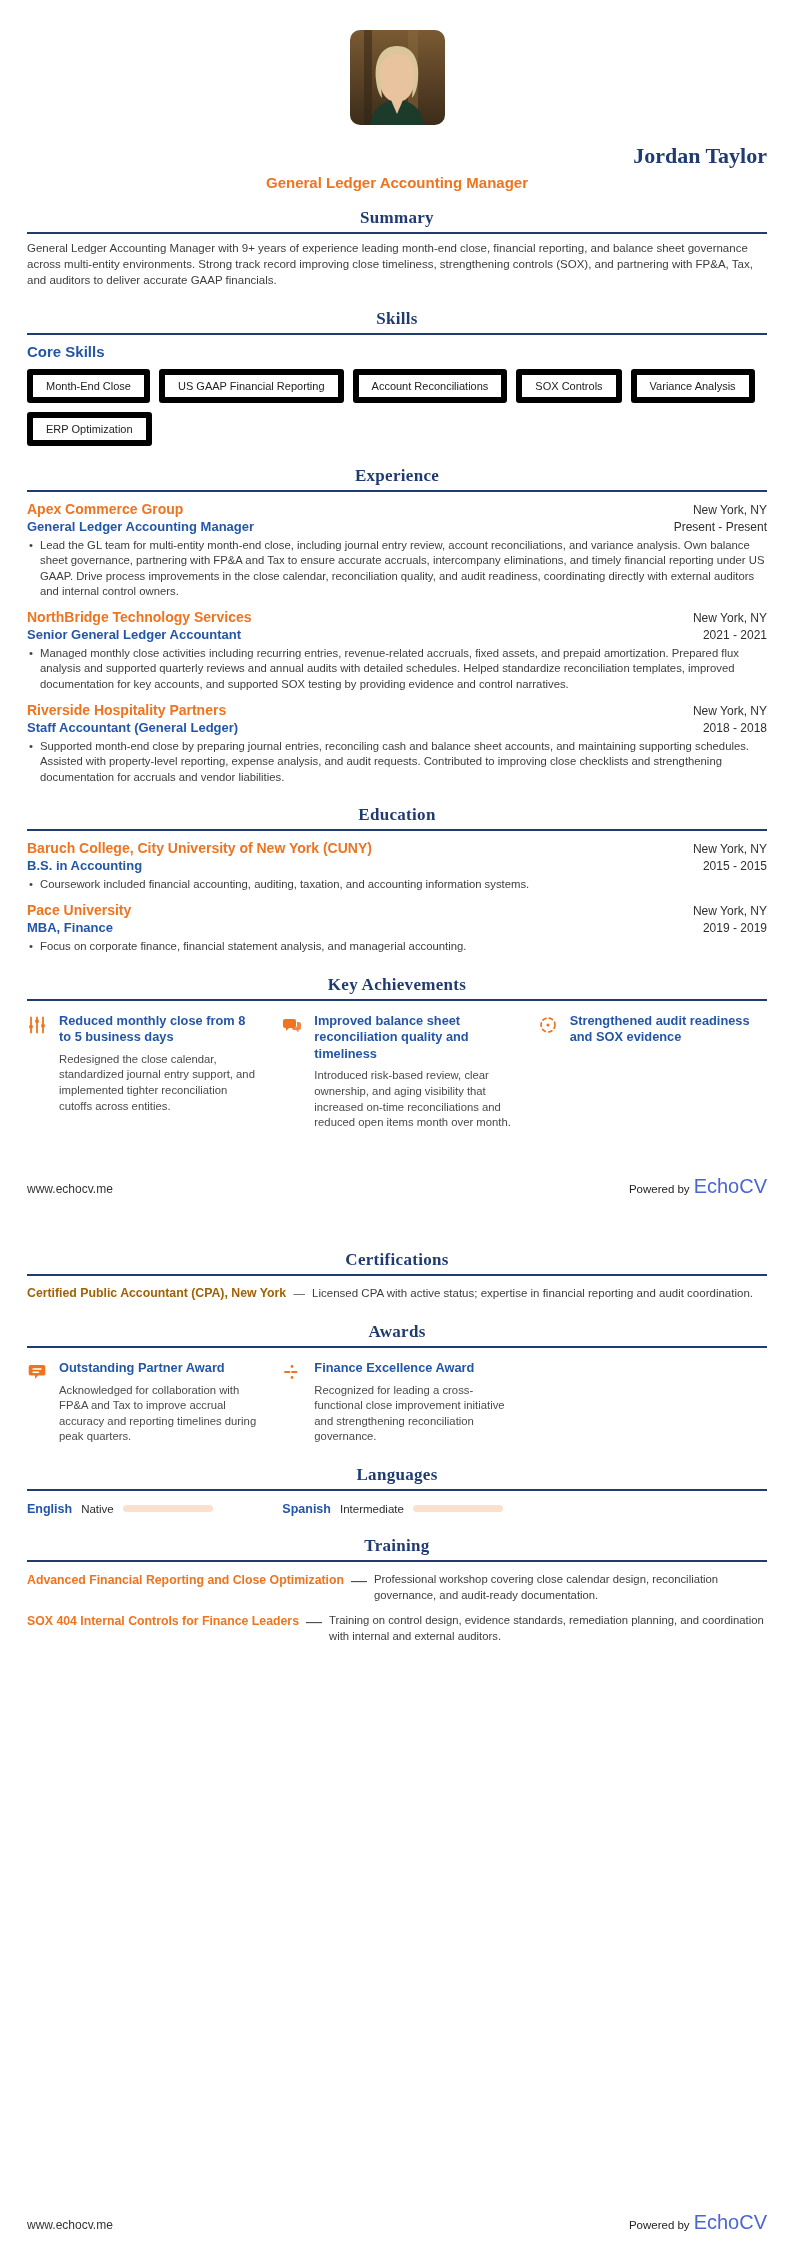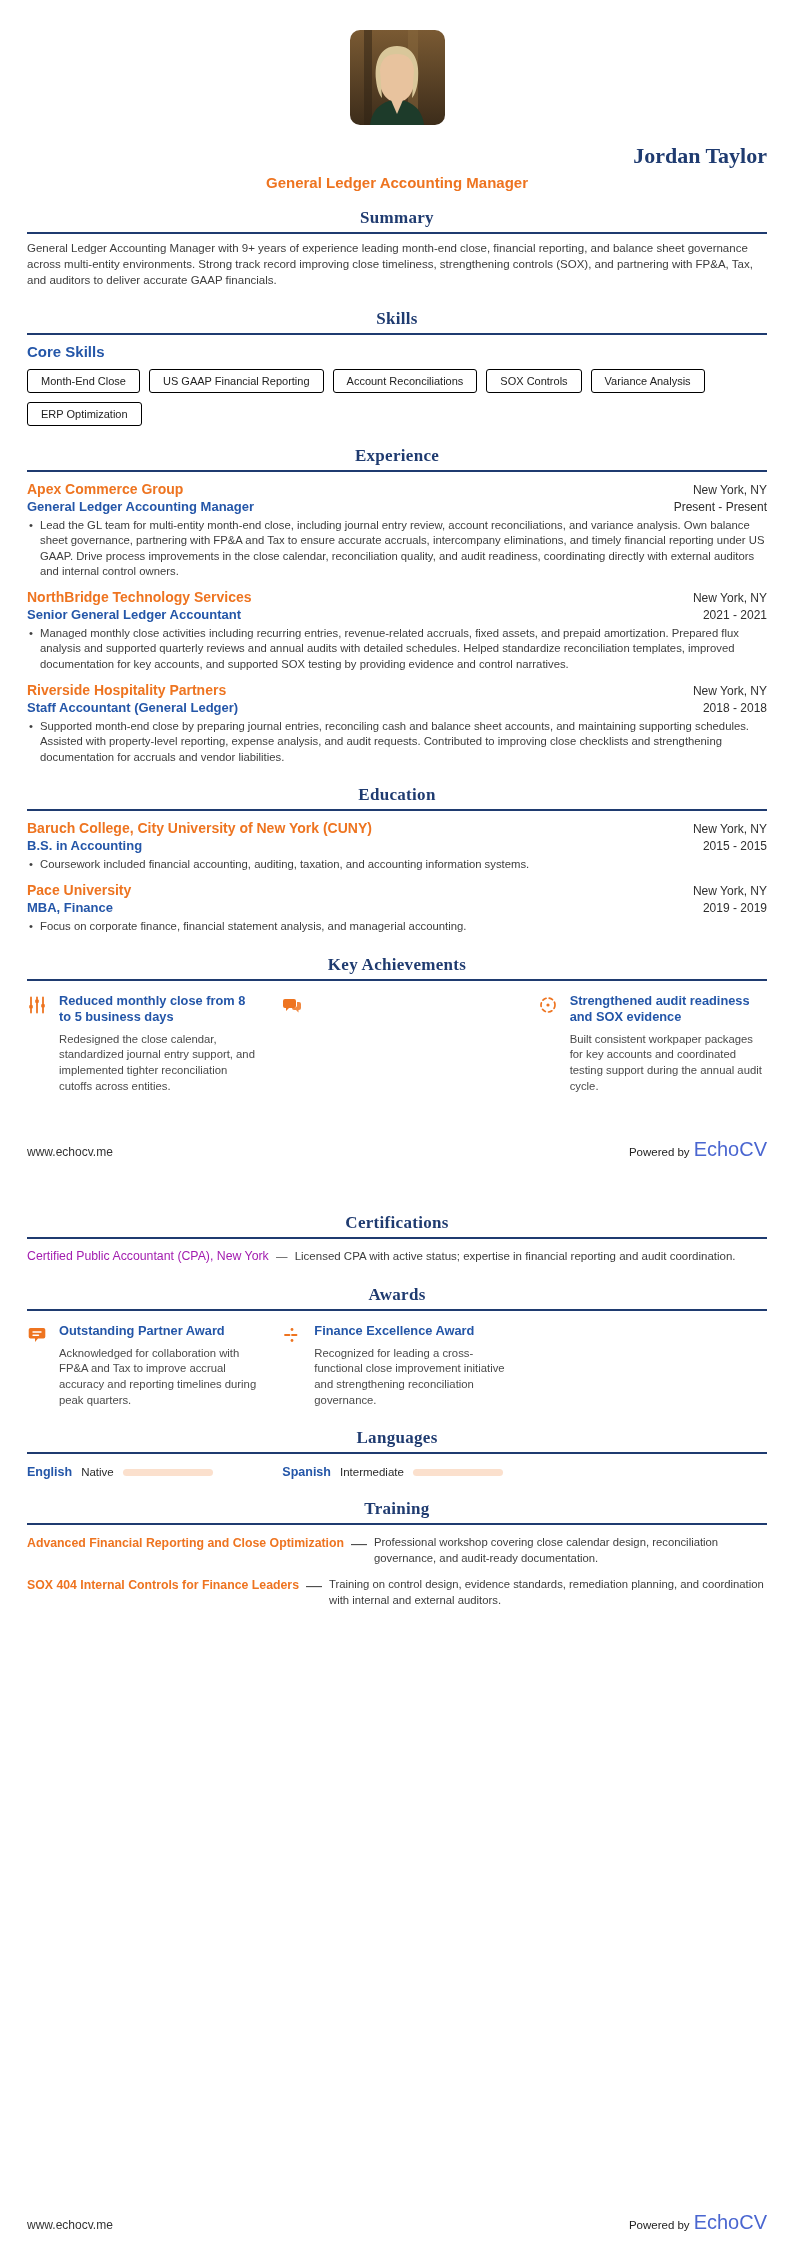--- a/index.html
+++ b/index.html
@@ -18,39 +18,39 @@
   .contact span.item { margin:0 4px; }
   .contact span.item + span.item::before { content:"•"; color:#777; margin-right:12px; font-size:10px; }
   
   .section { margin-top:20px; }
   .sec-h { font-family:"Liberation Serif", serif; font-size:17px; font-weight:bold; color:#1f3b70; text-align:center; letter-spacing:0.3px; }
   .sec-rule { height:2px; background:#1f3b70; margin-top:4px; }
   .para { font-size:11.5px; line-height:1.38; color:#3d3d3d; margin-top:7px; }
   
   .subhead { font-size:15px; color:#2456a8; font-weight:bold; margin-top:8px; }
   .chips { display:flex; flex-wrap:wrap; gap:9px; margin-top:9px; }
-  .chip { border:1px solid #000000; border-radius:3px; padding:5px 13px; font-size:11px; color:#222; background:#fff; }
+  .chip { border:6px solid #000000; border-radius:3px; padding:5px 13px; font-size:11px; color:#222; background:#fff; }
   
   .xp { margin-top:9px; }
   .xp-row { display:flex; justify-content:space-between; align-items:baseline; }
   .company { font-size:14px; font-weight:bold; color:#ee7420; }
   .role { font-size:13px; font-weight:bold; color:#2456a8; margin-top:2px; }
   .meta { font-size:12px; color:#2e2e2e; white-space:nowrap; }
   ul.bullets { list-style:none; margin-top:4px; }
   ul.bullets li { position:relative; padding-left:13px; font-size:11.3px; line-height:1.38; color:#3d3d3d; }
   ul.bullets li::before { content:"•"; position:absolute; left:2px; top:0; color:#3d3d3d; }
   
   .grid3 { display:grid; grid-template-columns:1fr 1fr 1fr; column-gap:26px; margin-top:12px; }
   .ach { display:flex; gap:10px; }
   .ach-ico { flex:0 0 22px; padding-top:2px; }
   .ach-title { font-size:12.8px; font-weight:bold; color:#2456a8; line-height:1.3; }
   .ach-body { font-size:11.3px; color:#4a4a4a; line-height:1.38; margin-top:6px; }
   
   .cert-line { font-size:11.5px; margin-top:9px; line-height:1.4; }
-  .cert-title { color:#a21caf; font-weight:normal; font-size:12.3px; }
+  .cert-title { color:#a16207; font-weight:bold; font-size:12.3px; }
   .dash { color:#4a4a4a; margin:0 4px; }
   
   .langs { display:grid; grid-template-columns:1fr 1fr 1fr; column-gap:26px; margin-top:11px; }
   .lang { display:flex; align-items:center; gap:9px; }
   .lang-name { font-size:12.5px; color:#2456a8; font-weight:bold; }
   .lang-level { font-size:11.5px; color:#2b2b2b; }
   .bar { width:90px; height:7px; border-radius:4px; background:#fbe0cd; overflow:hidden; }
   .bar-fill { height:100%; background:#ee7420; border-radius:4px; }
   
   .train-item { display:flex; align-items:flex-start; margin-top:10px; }
@@ -213,31 +213,34 @@
           <div class="ach-body">Redesigned the close calendar, standardized journal entry support, and implemented tighter reconciliation cutoffs across entities.</div>
         </div>
       </div>
       <div class="ach">
         <span class="ach-ico">
           <svg width="20" height="20" viewBox="0 0 20 20" fill="#EE7420">
             <path d="M3 4 h9 a2 2 0 0 1 2 2 v5 a2 2 0 0 1 -2 2 h-5 l-3 3 v-3 h-1 a2 2 0 0 1 -2 -2 v-5 a2 2 0 0 1 2 -2 z"></path>
             <path d="M15 7 h2 a2 2 0 0 1 2 2 v4 a2 2 0 0 1 -2 2 h-0.5 v2.5 l-2.5 -2.5 h-2 a2 2 0 0 1 -2 -2 v-0.5 h3 a2 2 0 0 0 2 -2 z" opacity="0.85"></path>
           </svg>
         </span>
+        <div>
+          <div class="ach-title">Improved balance sheet reconciliation quality and timeliness</div>
+          <div class="ach-body">Introduced risk-based review, clear ownership, and aging visibility that increased on-time reconciliations and reduced open items month over month.</div>
+        </div>
       </div>
       <div class="ach">
         <span class="ach-ico">
           <svg width="20" height="20" viewBox="0 0 20 20" fill="none" stroke="#EE7420" stroke-width="1.7" stroke-linecap="round">
             <circle cx="10" cy="10" r="7" stroke-dasharray="3.6 3.2"></circle>
             <circle cx="10" cy="10" r="1.6" fill="#EE7420" stroke="none"></circle>
           </svg>
         </span>
         <div>
           <div class="ach-title">Strengthened audit readiness and SOX evidence</div>
-          <div class="ach-body">Built consistent workpaper packages for key accounts and coordinated testing support during the annual audit cycle.</div>
         </div>
       </div>
     </div>
   </div>
 
   <div class="footer inflow">
     <span class="site">www.echocv.me</span>
     <span class="powered">
       <span>Powered by</span><span class="brand">EchoCV</span>
     </span>

